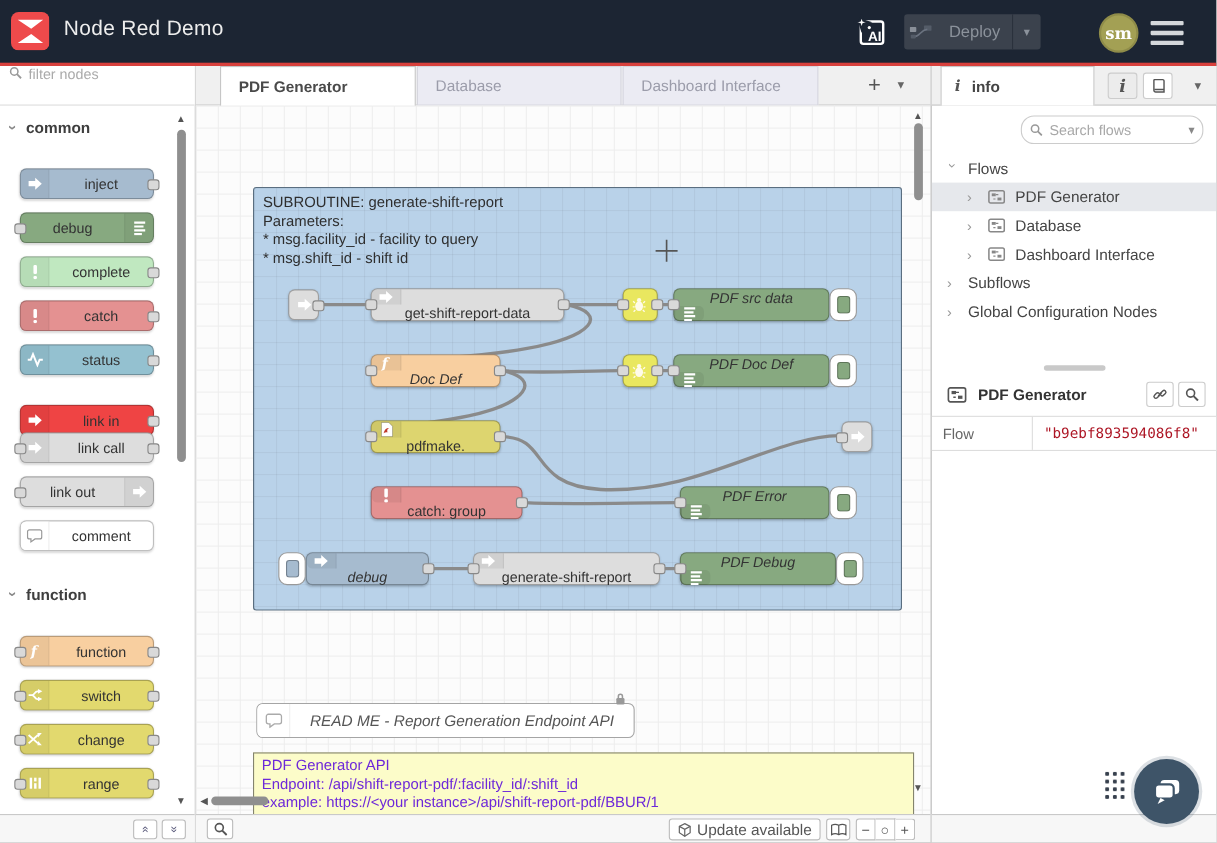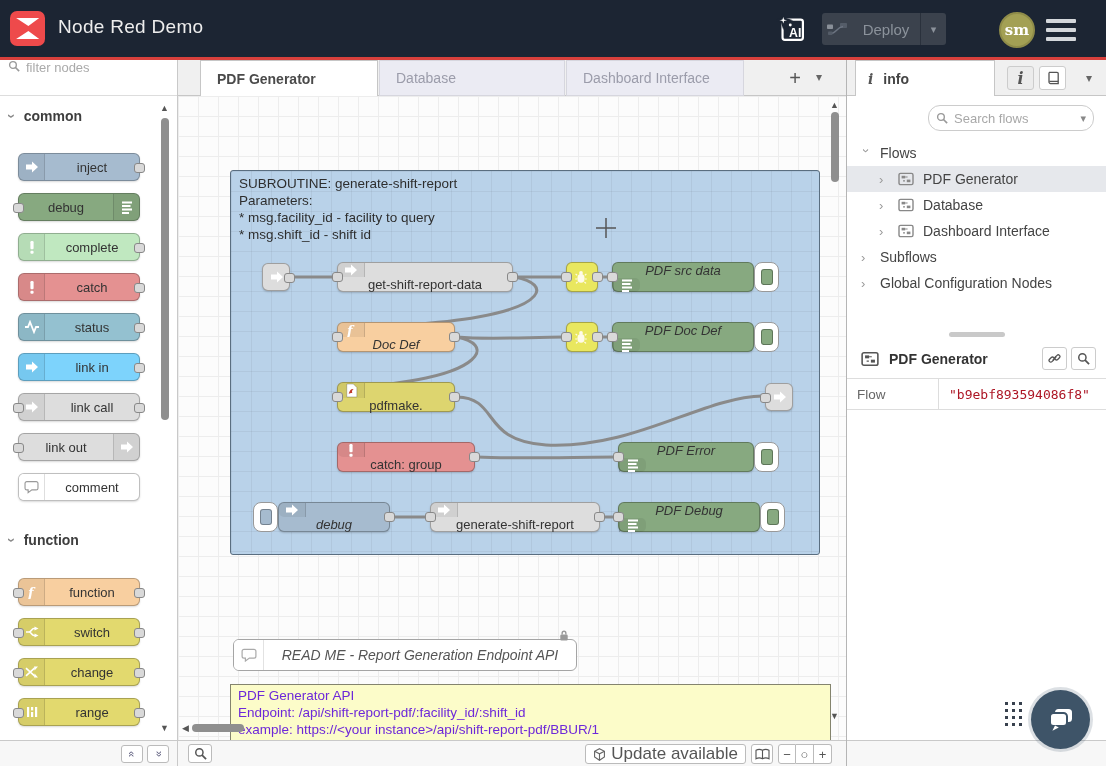--- a/index.html
+++ b/index.html
@@ -105,21 +105,21 @@
   
   #cv-vthumb { position:absolute; left:653px; top:16px; width:8px; height:70px; background:#8f8f8f; border-radius:4px; z-index:5;}
   #cv-hthumb { position:absolute; left:14px; top:628px; width:52px; height:8px; background:#8f8f8f; border-radius:4px; z-index:5;}
 
   #ws-footer { position:absolute; left:0; bottom:0; right:0; height:26px; background:#f7f7f7;
                border-top:1px solid #c9c9c9; }
   #footer-search { position:absolute; left:10px; top:3px; width:24px; height:19px; border:1px solid #bbb;
                    border-radius:3px; background:#fff; display:flex; align-items:center; justify-content:center; cursor:pointer;}
   #footer-right { position:absolute; right:14px; top:3px; display:flex; gap:5px; align-items:center; }
   #update-pill { height:20px; border:1px solid #bbb; border-radius:3px; background:#fff; display:flex;
-                 align-items:center; gap:5px; padding:0 7px; font-size:17px; color:#555; cursor:pointer;justify-content:space-between;}
+                 align-items:center; gap:5px; padding:0 7px; font-size:14px; color:#555; cursor:pointer;justify-content:space-between;}
   .foot-btn { width:22px; height:20px; border:1px solid #bbb; border-radius:3px; background:#fff; color:#555;
               display:flex; align-items:center; justify-content:center; font-size:13px; cursor:pointer;}
   #zoom-group { display:flex; }
   #zoom-group .foot-btn { border-radius:0; border-left:none; width:18px;}
   #zoom-group .foot-btn:first-child { border-left:1px solid #bbb; border-radius:3px 0 0 3px; }
   #zoom-group .foot-btn:last-child { border-radius:0 3px 3px 0; }
 
   
   #sidebar { position:absolute; left:846px; top:60px; width:260px; bottom:0; background:#fff;
              border-left:1px solid #b5b5b5; }
@@ -358,21 +358,21 @@
     </div>
     <div class="pnode" style="top:253px;background:#94c1d0">
       <span class="picon il">
           <svg class="ic" style="color:#fff">
             <use href="#s-pulse"></use>
           </svg>
         </span>
       <span class="plabel">status</span>
       <span class="port pr"></span>
     </div>
-    <div class="pnode" style="top:293px;background:#7dd3fc">
+    <div class="pnode" style="top:308px;background:#ef4444">
       <span class="picon il">
           <svg class="ic" style="color:#fff">
             <use href="#s-arrow"></use>
           </svg>
         </span>
       <span class="plabel">link in</span>
       <span class="port pr"></span>
     </div>
     <div class="pnode" style="top:333px;background:#dddddd">
       <span class="picon il">

